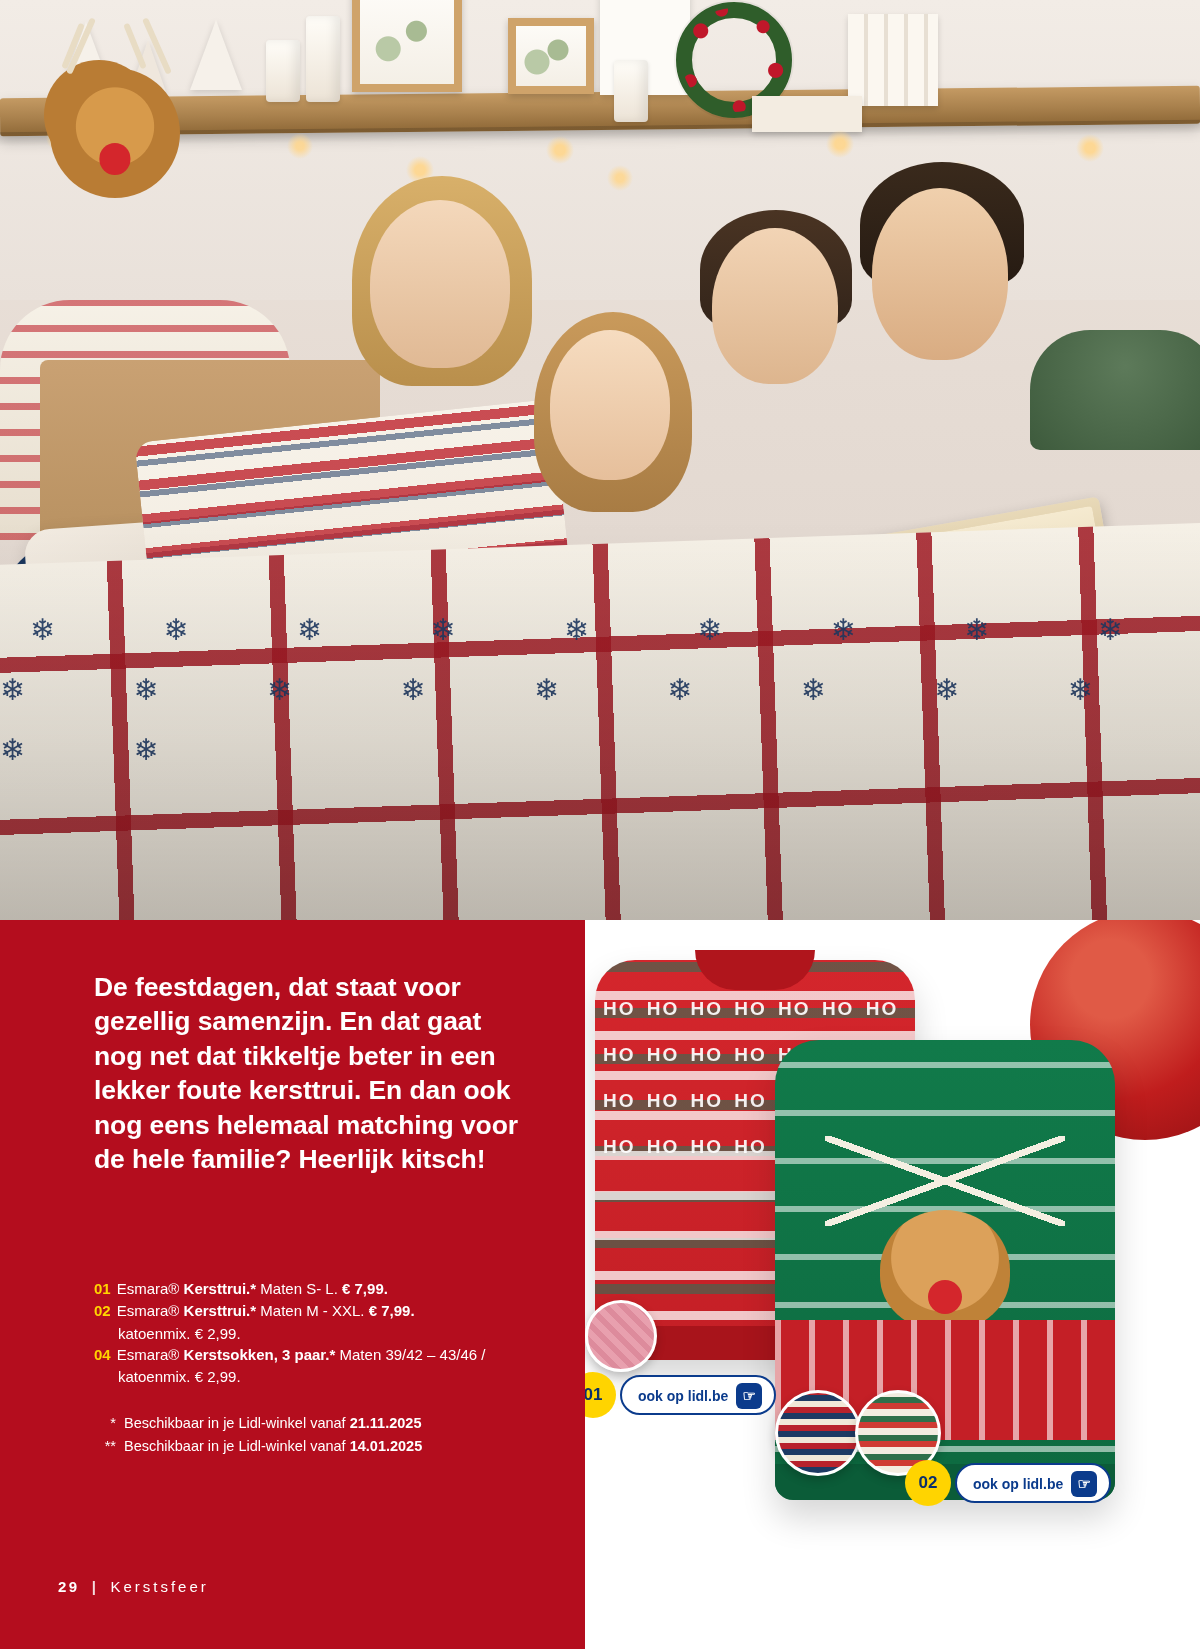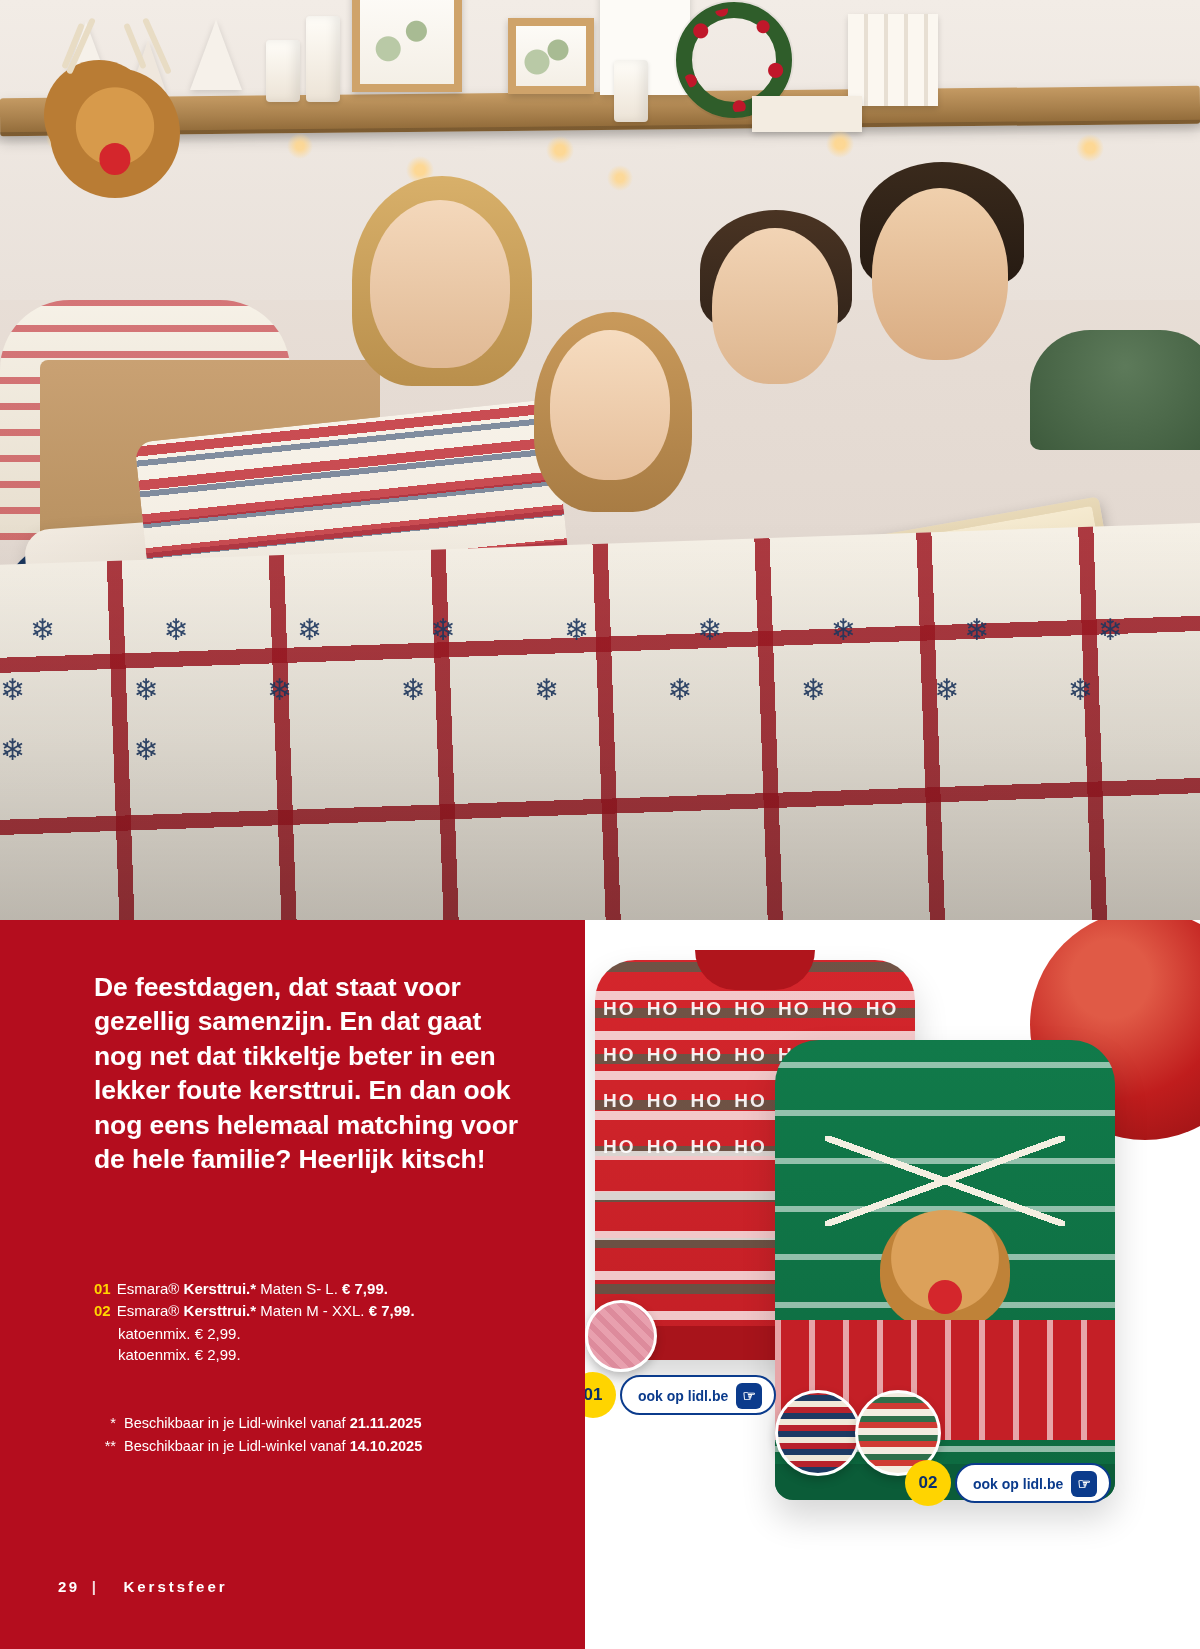--- a/index.html
+++ b/index.html
@@ -268,21 +268,21 @@
   .footnotes .fn { display:flex; gap:8px; }
   .footnotes .star { width: 22px; text-align:right; }
   .footnotes b { font-weight:800; }
 
   .page-foot {
     position:absolute; left:58px; bottom: 54px;
     color:#ffffff; font-size: 15px; letter-spacing: 2.5px; font-weight:700;
     display:flex; align-items:center; gap:12px;
   }
   .page-foot .sep { opacity:.85; }
-  .page-foot .cat { letter-spacing: 3px; font-weight:700;margin-left:13px; }
+  .page-foot .cat { letter-spacing: 3px; font-weight:400; }
 
   
   .products {
     position:absolute; left:585px; top:0; width:615px; height:729px;
     background:#ffffff; overflow:hidden;
   }
   .bauble {
     position:absolute; right:-60px; top:-10px; width: 230px; height: 230px;
     border-radius:50%;
     background: radial-gradient(circle at 35% 30%, #e05a46 0 18%, #c01d1d 55%, #8e0f12 100%);
@@ -474,31 +474,39 @@
           <span>
             <span>Esmara®</span>
             <b>Kersttrui.*</b>
             <span>Maten M - XXL.</span>
             <b>€ 7,99.</b>
           </span>
         </div>
 
         <div class="cont">katoenmix. € 2,99.</div>
 
+        <div class="row">
+          <span class="num">04</span>
+          <span>
+            <span>Esmara®</span>
+            <b>Kerstsokken, 3 paar.*</b>
+            <span>Maten 39/42 – 43/46 /</span>
+          </span>
+        </div>
         <div class="cont">katoenmix. € 2,99.</div>
       </div>
 
       <div class="footnotes">
         <div class="fn">
           <span class="star">*</span>
           <span><span>Beschikbaar in je Lidl-winkel vanaf </span><b>21.11.2025</b></span>
         </div>
         <div class="fn">
           <span class="star">**</span>
-          <span><span>Beschikbaar in je Lidl-winkel vanaf </span><b>14.10.2025</b></span>
+          <span><span>Beschikbaar in je Lidl-winkel vanaf </span><b>14.01.2025</b></span>
         </div>
       </div>
 
       <div class="page-foot">
         <span>29</span>
         <span class="sep">|</span>
         <span class="cat">Kerstsfeer</span>
       </div>
     </div>
 

